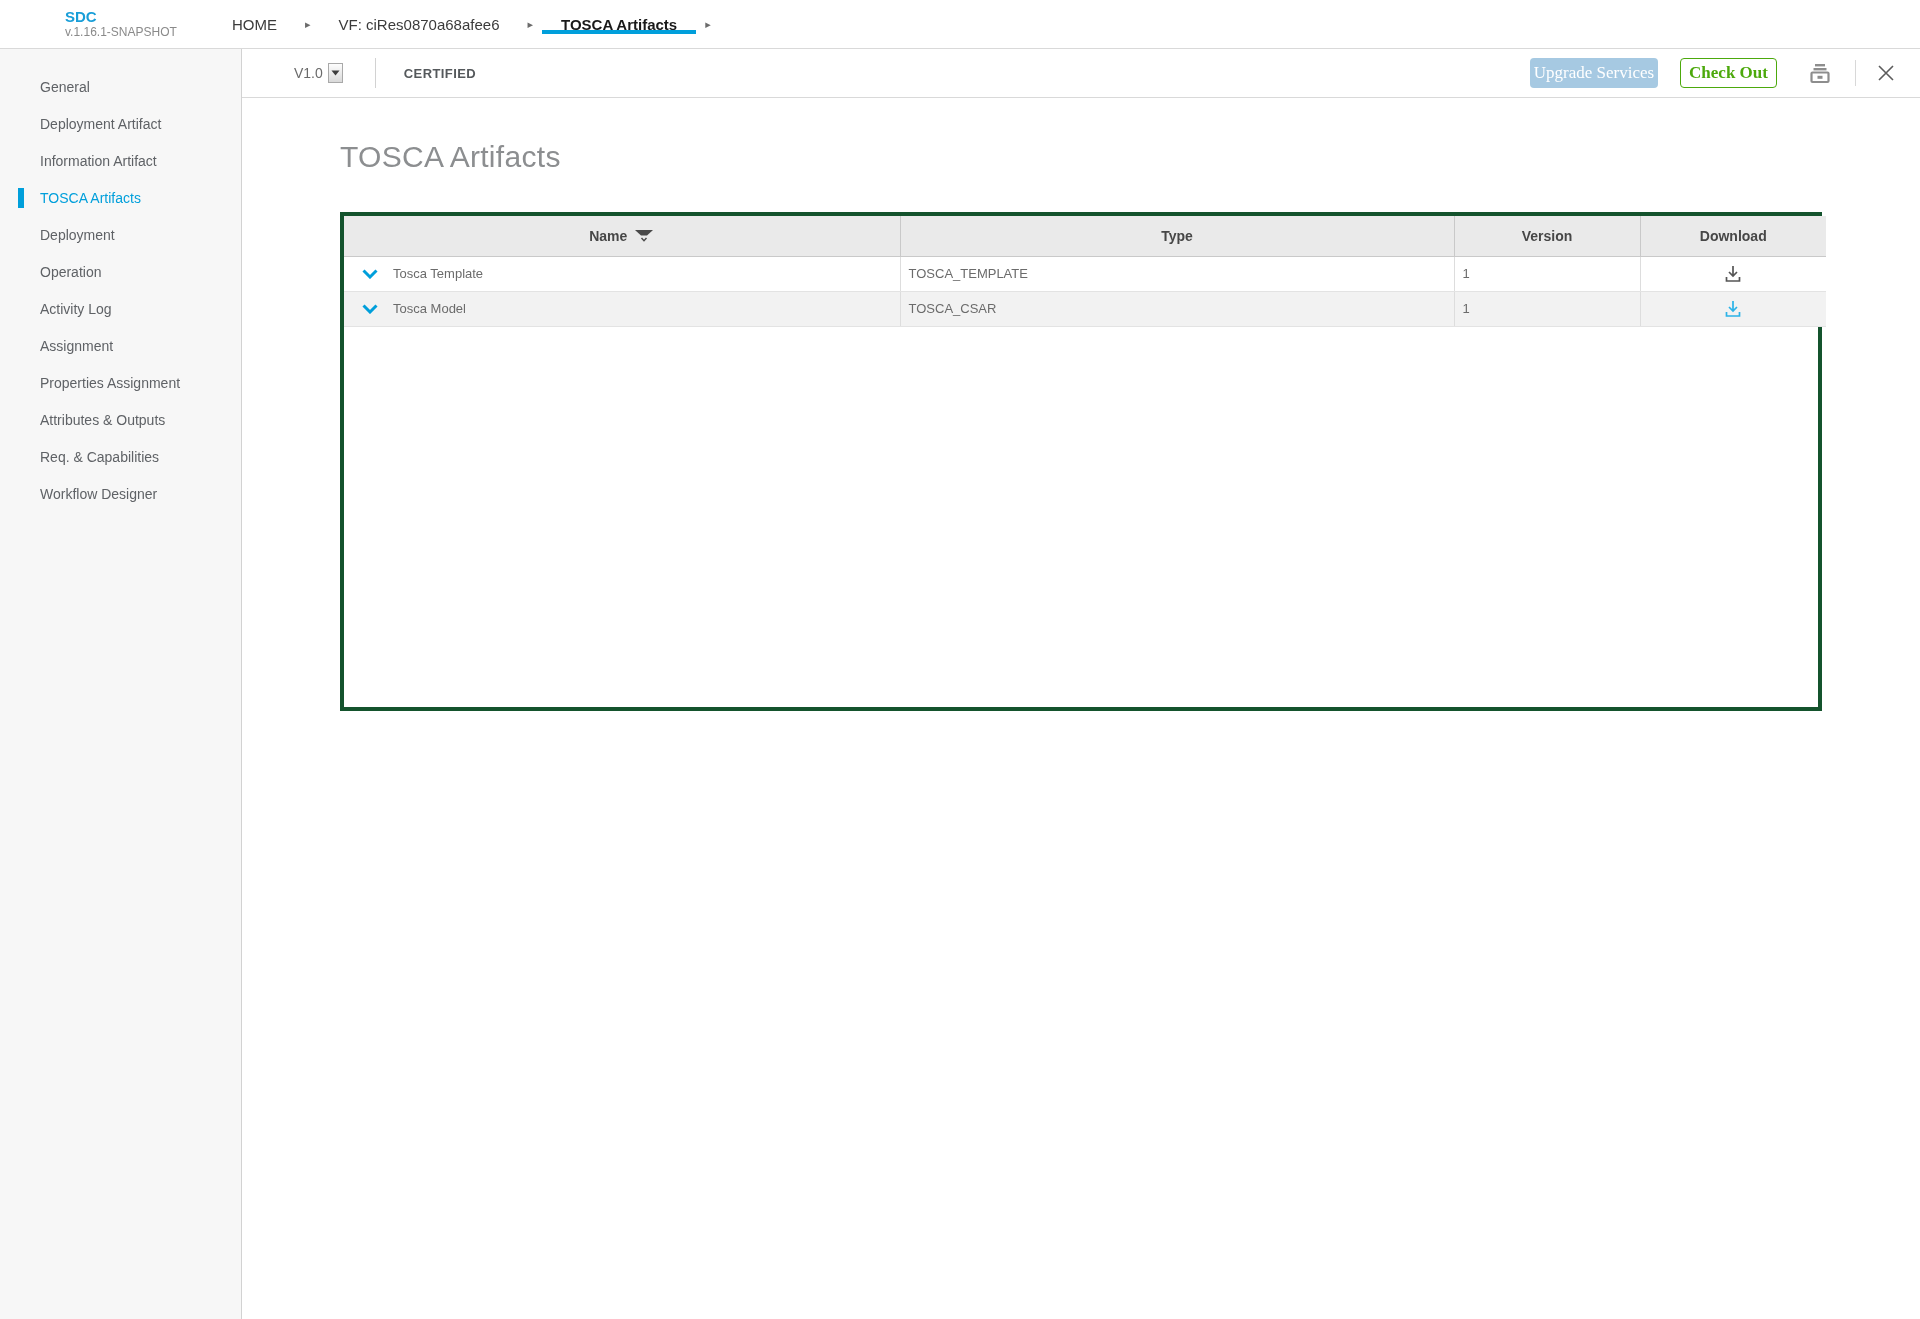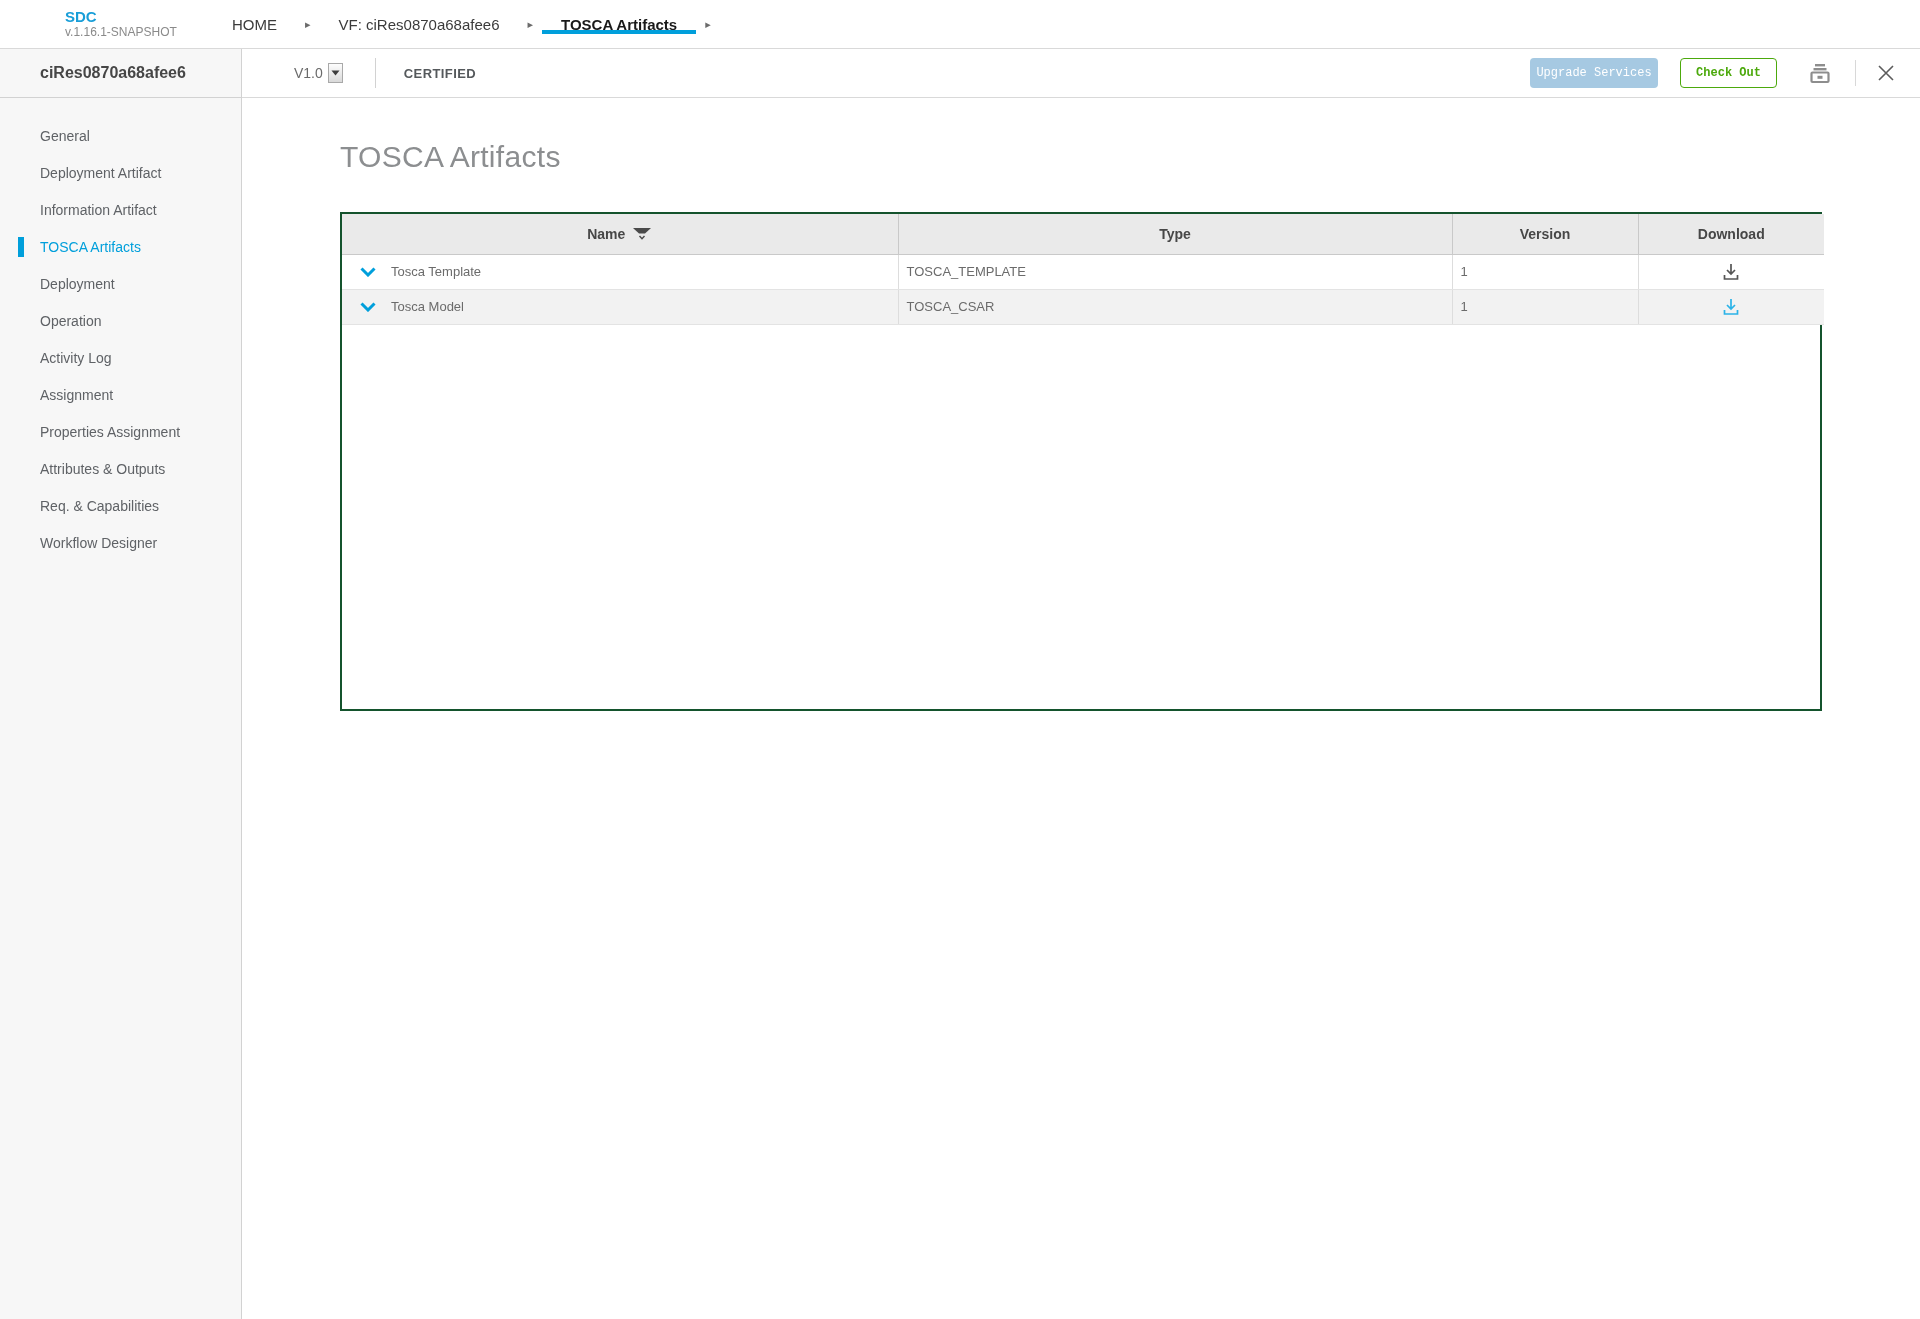--- a/index.html
+++ b/index.html
@@ -43,34 +43,34 @@
     align-items:center; flex-shrink:0; background:#fff; }
   .version-ctrl { margin-left:52px; display:flex; align-items:center; }
   .version-text { font-size:14px; color:#6a6a6a; margin-right:5px; }
   .version-stepper { width:15px; height:20px; border:1px solid #a9a9a9;
     background:linear-gradient(#fdfdfd,#d9d9d9); display:flex; align-items:center;
     justify-content:center; cursor:pointer; }
   .version-stepper svg { display:block; }
   .hdr-vdiv { width:1px; height:30px; background:#d2d2d2; margin:0 28px 0 32px; }
   .status-label { font-size:13px; font-weight:bold; color:#55595c; letter-spacing:.4px; }
   .hdr-spacer { flex:1; }
-  .btn { height:30px; border-radius:4px; font-size:12px;
-    font-family:Liberation Mono, monospace; cursor:pointer; }
+  .btn { height:30px; border-radius:4px; font-size:17px;
+    font-family:Liberation Serif, serif; cursor:pointer; }
   .btn-upgrade { width:128px; background:#a6c9e2; color:#fff; border:none; margin-right:22px; }
   .btn-checkout { width:97px; background:#fff; color:#4ca90c; border:1px solid #4ca90c;
     font-weight:bold; margin-right:30px; }
   .icon-btn { display:flex; align-items:center; justify-content:center; cursor:pointer; }
   .hdr-vdiv2 { width:1px; height:26px; background:#d8d8d8; margin:0 22px; }
   .close-icon { margin-right:26px; color:#5c5c5c; }
 
   
   .content { flex:1; padding:42px 0 0 98px; background:#fff; }
   .page-title { font-size:30px; font-weight:normal; color:#8c8e90; letter-spacing:.3px; }
   .artifacts-table { margin-top:38px; width:1482px; height:499px;
-    border:2px solid #14532d; background:#fff; }
+    border:4px solid #14532d; background:#fff; }
   table { border-collapse:collapse; width:100%; table-layout:fixed; }
   col.c-name { width:556px; } col.c-type { width:554px; }
   col.c-version { width:186px; } col.c-download { width:186px; }
   th { height:40px; background:#eaeaea; border-right:1px solid #c9c9c9;
     border-bottom:1px solid #c9c9c9; font-size:14px; color:#474747; text-align:center;
     font-weight:bold; }
   th:last-child { border-right:none; }
   td { height:35px; border-right:1px solid #ddd; border-bottom:1px solid #e3e3e3;
     font-size:13px; color:#6b6b6b; }
   td:last-child { border-right:none; }
@@ -100,23 +100,20 @@
       <div class="tab">VF: ciRes0870a68afee6</div>
       <span class="tab-arrow">▸</span>
       <div class="tab active">TOSCA Artifacts</div>
       <span class="tab-arrow">▸</span>
     </nav>
   </header>
 
   <div class="workspace">
 
     <aside class="sidebar">
-      <div class="sidebar-header">
-        <span class="sidebar-title">ciRes0870a68afee6</span>
-      </div>
       <nav class="sidebar-menu">
         <div class="side-item">General</div>
         <div class="side-item">Deployment Artifact</div>
         <div class="side-item">Information Artifact</div>
         <div class="side-item active">TOSCA Artifacts</div>
         <div class="side-item">Deployment</div>
         <div class="side-item">Operation</div>
         <div class="side-item">Activity Log</div>
         <div class="side-item">Assignment</div>
         <div class="side-item">Properties Assignment</div>

